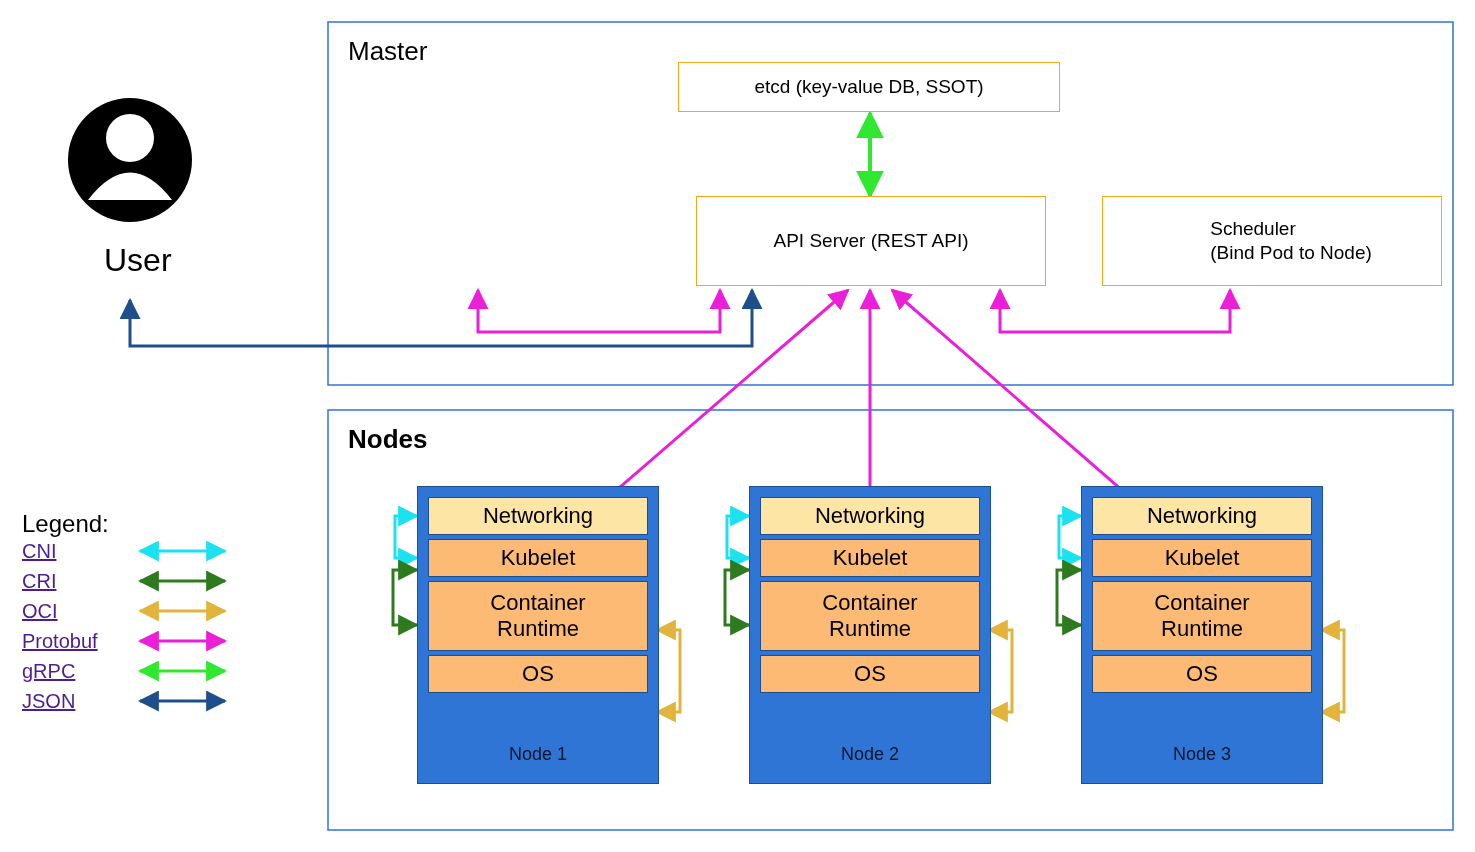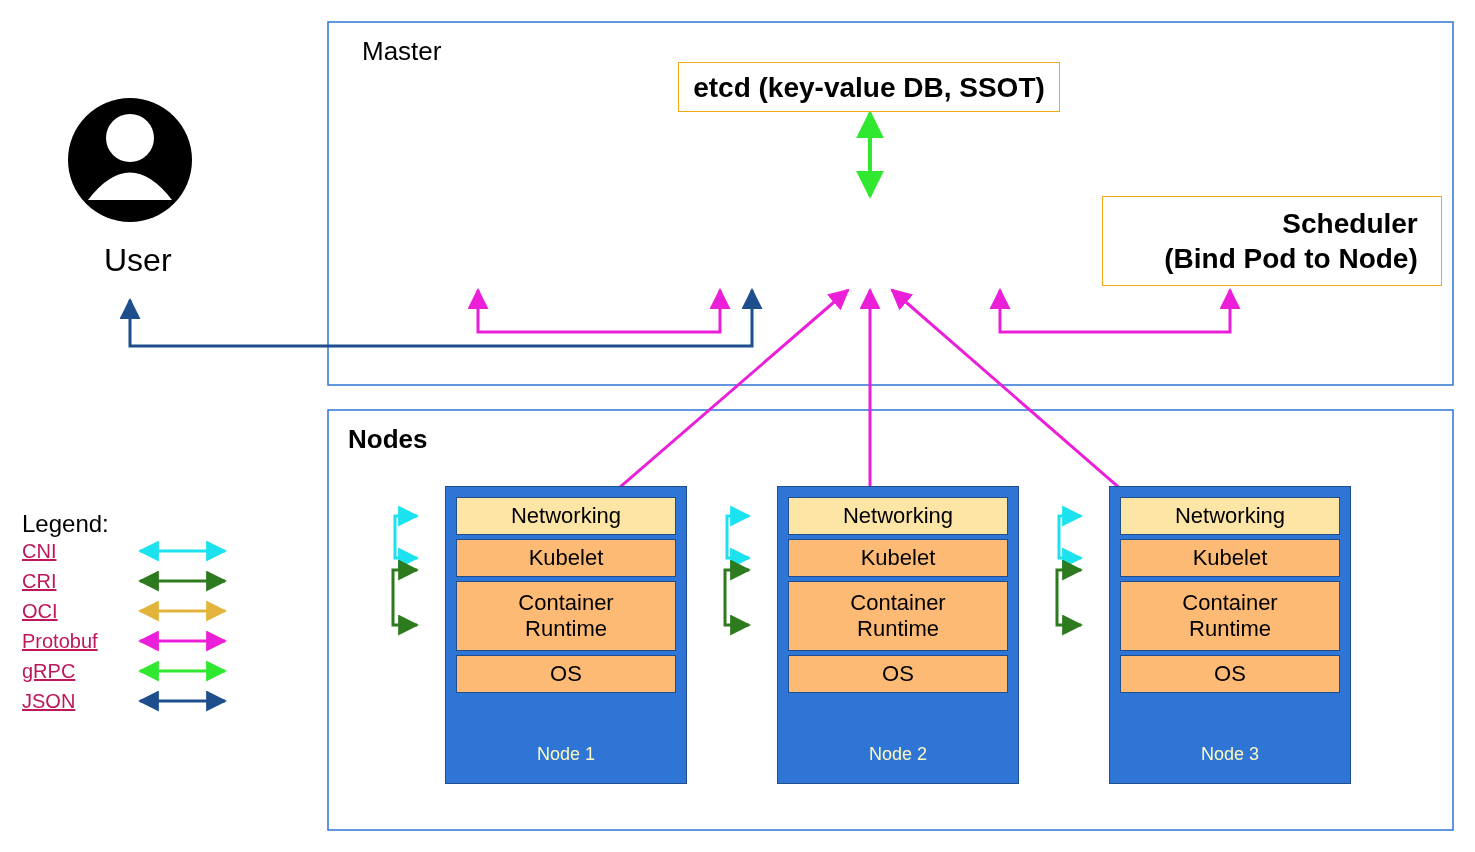--- a/index.html
+++ b/index.html
@@ -1,27 +1,27 @@
 <!DOCTYPE html>
 <html><head>
 <meta charset="utf-8">
 <style>
   html,body{margin:0;padding:0;font-family:Arial,Helvetica,sans-serif;background:#fff;}
   .canvas{position:relative;width:1475px;height:852px;}
   svg{position:absolute;top:0;left:0;}
-  .box{position:absolute;border:1.5px solid;background:#fff;display:flex;align-items:center;justify-content:center;text-align:right;font-size:28px;line-height:1.25;font-weight:bold;}
+  .box{position:absolute;border:1.5px solid;background:#fff;display:flex;align-items:center;justify-content:center;text-align:left;font-size:19px;line-height:1.25;}
   .section-label{position:absolute;font-size:26px;}
   .master-comp{border-color:#F4A816;}
-  .node-box{position:absolute;background:#2E75D6;border:1.5px solid #1F4E8C;margin-left:28px;}
+  .node-box{position:absolute;background:#2E75D6;border:1.5px solid #1F4E8C;}
   .node-layer{position:absolute;border:1.5px solid #1F4E8C;background:#fdba74;display:flex;align-items:center;justify-content:center;font-size:22px;text-align:center;line-height:1.2;}
   .node-layer.net{background:#FDE5A6;}
-  .node-caption{position:absolute;color:#fef9c3;font-size:18px;width:100%;text-align:center;}
+  .node-caption{position:absolute;color:#0f172a;font-size:18px;width:100%;text-align:center;}
   .user-label{position:absolute;font-size:32px;}
   .legend-title{position:absolute;font-size:24px;}
-  .legend-link{position:absolute;font-size:20px;color:#be185d;text-decoration:underline;}
+  .legend-link{position:absolute;font-size:20px;color:#4c1d95;text-decoration:underline;}
 </style>
 </head>
 <body>
 <div class="canvas">
 
 <svg width="1475" height="852">
   <defs>
 
     <marker id="ah-json" viewBox="0 0 10 10" refX="9" refY="5" markerWidth="7" markerHeight="7" orient="auto">
           <path d="M0 0L10 5L0 10z" fill="#1F4E8C"></path>
@@ -101,25 +101,26 @@
   <g>
     <line x1="140" y1="551" x2="225" y2="551" stroke="#1CE2F0" stroke-width="3" marker-start="url(#ah-cni-s)" marker-end="url(#ah-cni)"></line>
     <line x1="140" y1="581" x2="225" y2="581" stroke="#2E7B1F" stroke-width="3" marker-start="url(#ah-cri-s)" marker-end="url(#ah-cri)"></line>
     <line x1="140" y1="611" x2="225" y2="611" stroke="#E3B43C" stroke-width="3" marker-start="url(#ah-oci-s)" marker-end="url(#ah-oci)"></line>
     <line x1="140" y1="641" x2="225" y2="641" stroke="#EC1FD9" stroke-width="3" marker-start="url(#ah-proto-s)" marker-end="url(#ah-proto)"></line>
     <line x1="140" y1="671" x2="225" y2="671" stroke="#30E82F" stroke-width="3" marker-start="url(#ah-grpc-s)" marker-end="url(#ah-grpc)"></line>
     <line x1="140" y1="701" x2="225" y2="701" stroke="#1F4E8C" stroke-width="3" marker-start="url(#ah-json-s)" marker-end="url(#ah-json)"></line>
   </g>
 </svg>
 
-<div class="section-label" style="left:348px;top:36px;margin-left:14px;">Master</div>
+<div class="section-label" style="left:348px;top:36px;">Master</div>
 <div class="section-label" style="left:348px;top:424px;font-weight:bold;">Nodes</div>
 <div class="user-label" style="left:104px;top:242px;">User</div>
 
 <div class="box master-comp" style="left:678px;top:62px;width:380px;height:48px;">etcd (key-value DB, SSOT)</div>
+<div class="box master-comp" style="left:696px;top:196px;width:348px;height:88px;">API Server (REST API)</div>
 <div class="box master-comp" style="left:1102px;top:196px;width:300px;height:88px;white-space:pre-line;padding-left:38px;">Scheduler
 (Bind Pod to Node)</div>
 
 <div class="node-box" style="left:417px;top:486px;width:240px;height:296px;">
   <div class="node-layer net" style="left:10px;top:10px;width:218px;height:36px;">Networking</div>
   <div class="node-layer" style="left:10px;top:52px;width:218px;height:36px;">Kubelet</div>
   <div class="node-layer" style="left:10px;top:94px;width:218px;height:68px;white-space:pre-line;">Container
 Runtime</div>
   <div class="node-layer" style="left:10px;top:168px;width:218px;height:36px;">OS</div>
   <div class="node-caption" style="bottom:18px;left:0;">Node 1</div>

